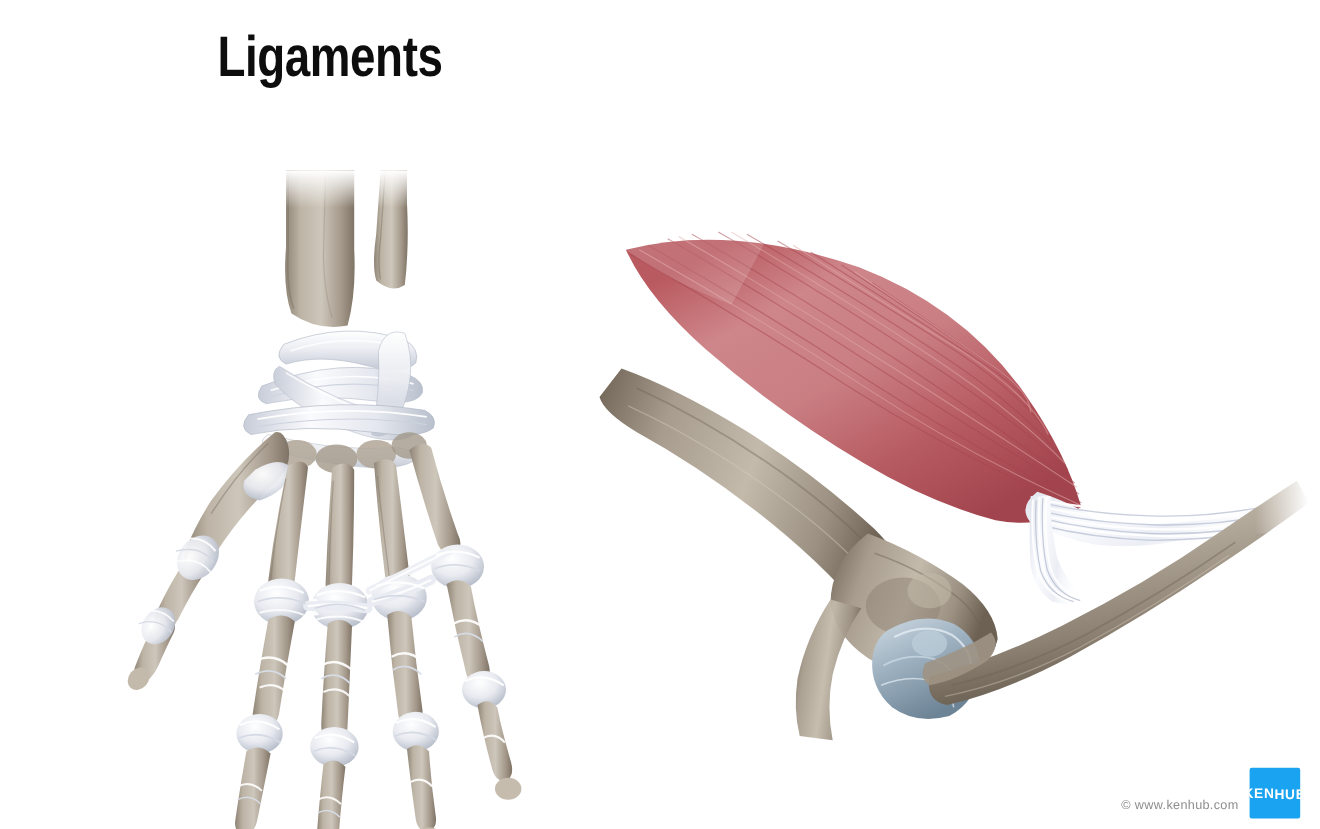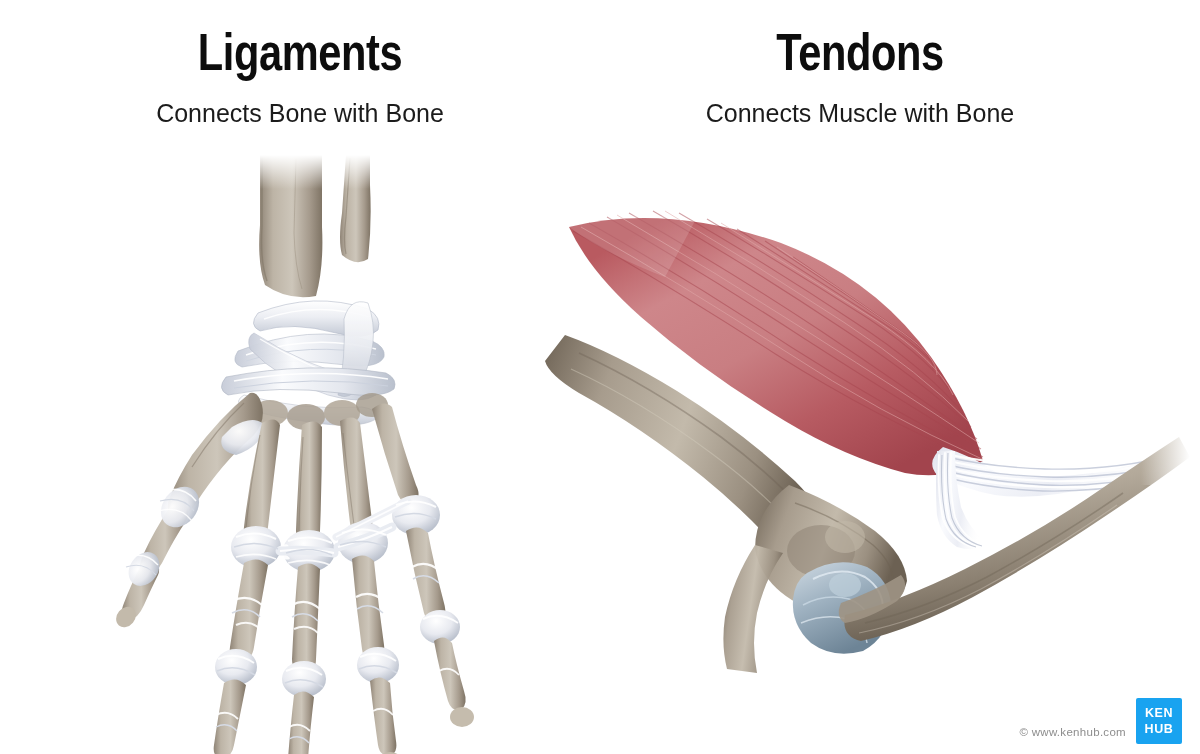--- a/index.html
+++ b/index.html
@@ -68,48 +68,43 @@
   }
   .logo-box {
     position: absolute;
     right: 14px;
     bottom: 10px;
     width: 46px;
     height: 46px;
     background: #19a3f0;
     border-radius: 2px;
     display: flex;
-    flex-direction: column;
+    flex-direction: row;
     align-items: center;
     justify-content: center;
     line-height: 1;
   }
   .logo-line {
     font-family: "Liberation Sans", sans-serif;
     font-weight: bold;
     font-size: 12.5px;
     color: #ffffff;
     letter-spacing: 0.6px;
   }
   .logo-line.second { margin-top: 3px; }
 </style>
 </head>
 <body>
 
 <div id="page">
 
   <div class="panel-head left">
     <div class="panel-title">Ligaments</div>
-    <div class="panel-sub">Connects Bone with Bone</div>
   </div>
 
-  <div class="panel-head right">
-    <div class="panel-title">Tendons</div>
-    <div class="panel-sub">Connects Muscle with Bone</div>
-  </div>
 
   <div class="figure fig-ligament">
     <svg width="380" height="580" viewBox="0 0 380 580" xmlns="http://www.w3.org/2000/svg">
       <defs>
         <linearGradient id="boneGrad" x1="0" y1="0" x2="1" y2="0">
           <stop offset="0%" stop-color="#8f8476"></stop>
           <stop offset="22%" stop-color="#bdb4a6"></stop>
           <stop offset="52%" stop-color="#cdc6ba"></stop>
           <stop offset="80%" stop-color="#a59a8c"></stop>
           <stop offset="100%" stop-color="#7e7364"></stop>

